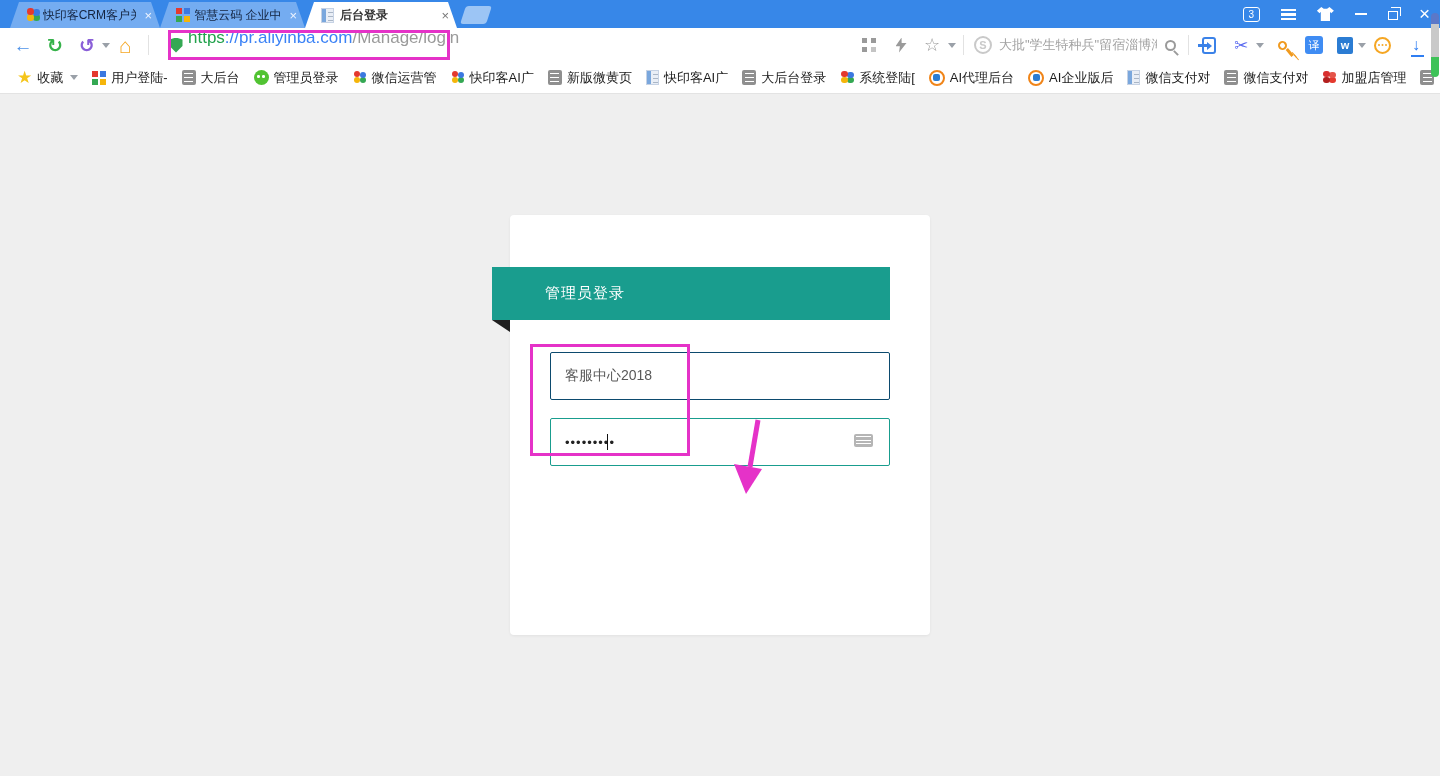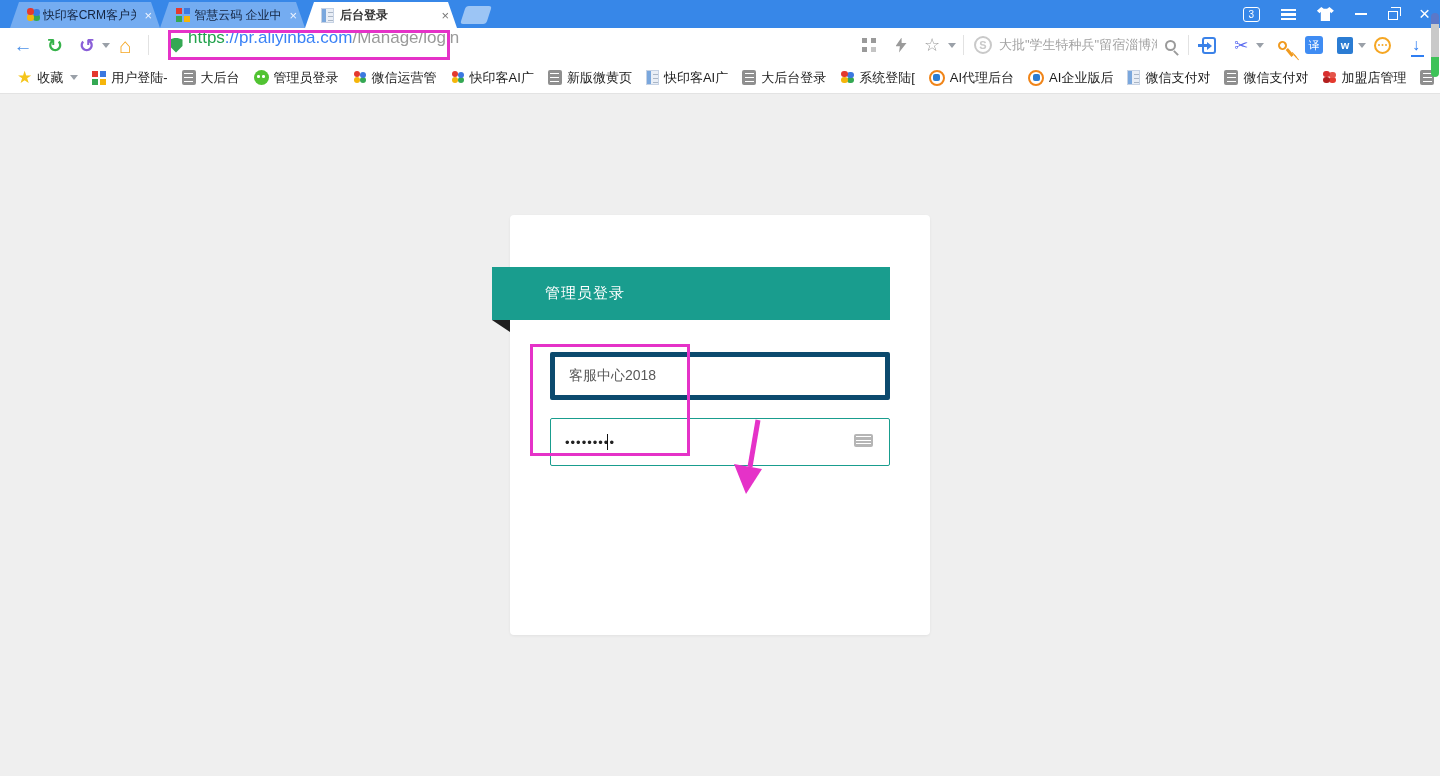--- a/index.html
+++ b/index.html
@@ -113,21 +113,21 @@
   .es-green { top:57px; height:20px; background:#3ec258; border-radius:0 0 4px 4px; }
 
   
   .page { position:absolute; left:0; top:94px; width:1440px; height:682px; background:#efefef; }
   .card { position:absolute; left:510px; top:121px; width:420px; height:420px; background:#fff; border-radius:4px;
           box-shadow:0 1px 3px rgba(0,0,0,.06); }
   .ribbon { position:absolute; left:492px; top:173px; width:398px; height:53px; background:#199d8e;
             display:flex; align-items:center; padding-left:53px; color:#fff; font-size:15px; letter-spacing:1px; }
   .fold { position:absolute; left:492px; top:226px; width:0; height:0;
           border-top:12px solid #1f1f1f; border-left:18px solid transparent; }
-  .fld { position:absolute; left:550px; width:340px; height:48px; border:5px solid #0c4a6e; border-radius:2px;
+  .fld { position:absolute; left:550px; width:340px; height:48px; border:1px solid #0c4a6e; border-radius:2px;
          background:#fff; font-size:14px; color:#595959; padding:0 14px; outline:none;
          font-family:"Liberation Sans","DejaVu Sans",sans-serif; }
   .fld-user { top:258px; }
   .fld-pass { top:324px; border:1px solid #199d8e; letter-spacing:1px; font-size:13px; color:#222; }
   .pcaret { position:absolute; left:607px; top:340px; width:1px; height:16px; background:#111; }
   .kbd { position:absolute; left:854px; top:340px; width:19px; height:13px; background:#b5b5b5; border-radius:2px; }
   .kbd::after { content:""; position:absolute; left:2px; top:2px; width:15px; height:9px;
                 background:repeating-linear-gradient(180deg,#fff 0 1.3px,#b5b5b5 1.3px 3.6px); }
   .loginbtn { position:absolute; left:550px; top:389px; width:340px; height:47px; background:#199d8e; border:none;
               border-radius:3px; color:#fff; font-size:16px; letter-spacing:3px; cursor:pointer;

